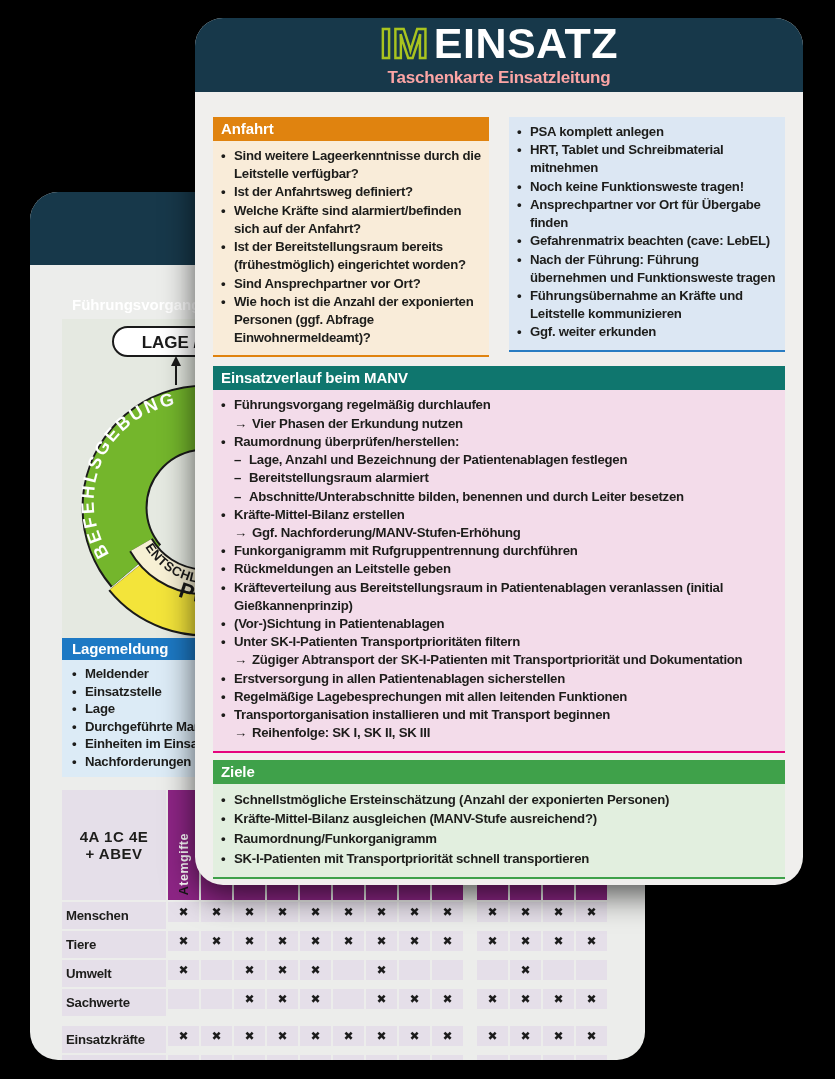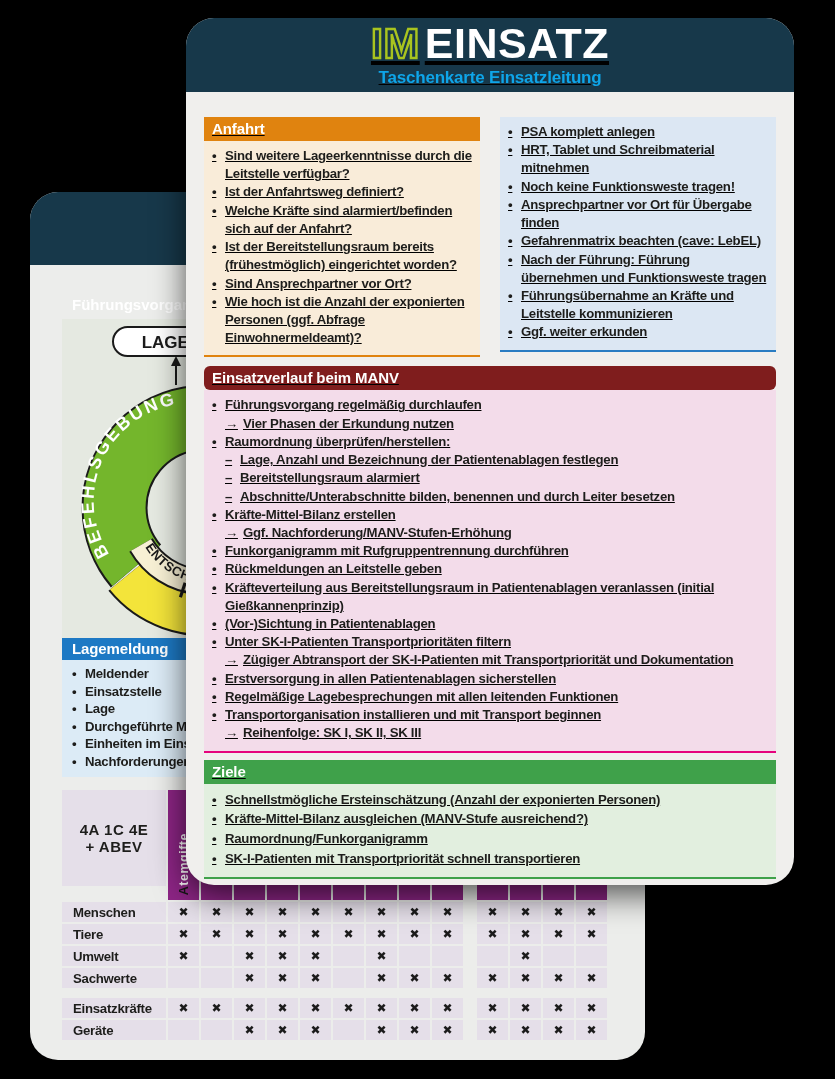--- a/index.html
+++ b/index.html
@@ -1,26 +1,26 @@
 <!DOCTYPE html>
 <html style="--teal: #17384a; --brandgreen: #a9c41f; --frontbg: #f0efed; --backbg: #ecedeb; --purple: #8d2585; --cellbg: #e5dfe9;"><head>
 <meta charset="utf-8">
 <style>
   html,body{margin:0;padding:0;width:835px;height:1079px;background:#000;overflow:hidden;
     font-family:"Liberation Sans","DejaVu Sans",sans-serif;}
   .stage{position:relative;width:835px;height:1079px;}
   .card{position:absolute;border-radius:28px;box-shadow:0 10px 32px rgba(0,0,0,.65);overflow:hidden;}
   .card-back{left:30px;top:192px;width:615px;height:868px;background:var(--backbg);z-index:1;}
-  .card-front{left:186px;top:18px;width:608px;height:867px;background:var(--frontbg);z-index:2;text-decoration:underline;}
+  .card-front{left:195px;top:18px;width:608px;height:867px;background:var(--frontbg);z-index:2;}
   .teal{background:var(--teal);}
   
   .fc-head{height:74px;display:flex;flex-direction:column;align-items:center;justify-content:center;}
   .brand{line-height:1;font-weight:bold;font-size:43px;letter-spacing:.5px;color:#fff;white-space:nowrap;}
   .brand .im{color:transparent;-webkit-text-stroke:2.4px var(--brandgreen);margin-right:5px;}
-  .fc-sub{color:#0ea5e9;font-weight:bold;font-size:17px;margin-top:3px;letter-spacing:-0.2px;}
+  .fc-sub{color:#fca5a5;font-weight:bold;font-size:17px;margin-top:3px;letter-spacing:-0.2px;}
   .fc-body{padding:25px 18px 0 18px;}
   .two-col{display:flex;gap:20px;margin-bottom:9px;}
   .two-col .sec{flex:1;min-width:0;}
   .sec-h{color:#fff;font-weight:bold;font-size:15px;padding:3px 8px 4px 8px;letter-spacing:-0.1px;}
   .sec-body{padding:6px 8px 8px 8px;border-bottom:2.5px solid #000;}
   ul.blist{list-style:none;margin:0;padding:0;}
   ul.blist li{display:flex;font-size:13.2px;font-weight:bold;color:#1d1d1b;line-height:1.38;letter-spacing:-0.25px;}
   ul.blist .mk{flex:0 0 13px;}
   ul.blist li.sub{padding-left:13px;}
   ul.blist li.sub .mk{flex:0 0 18px;}
@@ -35,27 +35,27 @@
   .fv-svg{position:absolute;left:0;top:127px;pointer-events:none;}
   .lm-box{position:absolute;left:32px;top:446px;width:345px;}
   .lm-h{color:#fff;font-weight:bold;font-size:15px;padding:2px 10px 3px 10px;}
   .lm-body{padding:5px 0 7px 10px;}
   .lm-body ul.blist li{white-space:nowrap;line-height:1.33;}
   
   .matrix{position:absolute;left:32px;top:598px;}
   .m-row{display:flex;margin-bottom:2px;}
   .m-row.gap-after{margin-bottom:10px;}
   .m-label,.m-corner{flex:0 0 104px;margin-right:2px;background:var(--cellbg);}
-  .m-label{height:20px;font-size:13.2px;font-weight:bold;color:#1d1d1b;letter-spacing:-0.25px;
-    display:flex;align-items:center;padding-left:11px;box-sizing:border-box;}
+  .m-label{height:27px;font-size:13.2px;font-weight:bold;color:#1d1d1b;letter-spacing:-0.25px;
+    display:flex;align-items:center;padding-left:4px;box-sizing:border-box;}
   .m-cell{flex:0 0 31px;height:20px;margin-right:2px;background:var(--cellbg);
     display:flex;align-items:center;justify-content:center;}
   .m-cell .x{font-size:12px;font-weight:bold;color:#1b1b1b;}
   .m-cell.gend,.m-colh.gend{margin-right:14px;}
-  .m-head .m-corner{height:96px;display:flex;flex-direction:column;align-items:center;justify-content:center;
+  .m-head .m-corner{height:110px;display:flex;flex-direction:column;align-items:center;justify-content:center;
     font-size:15px;font-weight:bold;color:#1d1d1b;letter-spacing:.5px;}
   .m-colh{flex:0 0 31px;height:110px;margin-right:2px;background:var(--purple);
     display:flex;align-items:flex-end;justify-content:center;}
   .vl{writing-mode:vertical-rl;transform:rotate(180deg);color:#fff;font-weight:bold;font-size:12.5px;
     letter-spacing:.5px;padding-top:5px;}
   .vl .fl{color:#161616;}
   text{font-family:"Liberation Sans","DejaVu Sans",sans-serif;}
 </style>
 </head>
 <body style="background: rgb(0, 0, 0);">
@@ -459,21 +459,21 @@
                 <li class="b">
                   <span class="mk">•</span>
                   <span class="tx">Ggf. weiter erkunden</span>
                 </li>
               </ul>
           </div>
         </div>
       </div>
 
       <div class="sec full">
-        <div class="sec-h" style="background: #7f1d1d; border-radius: 6px;">Einsatzverlauf beim MANV</div>
+        <div class="sec-h" style="background: #0f766e;">Einsatzverlauf beim MANV</div>
         <div class="sec-body" style="background: rgb(243, 220, 234); border-bottom-color: rgb(229, 4, 125);">
           <ul class="blist">
               <li class="b">
                 <span class="mk">•</span>
                 <span class="tx">Führungsvorgang regelmäßig durchlaufen</span>
               </li>
               <li class="sub arrow">
                 <span class="mk">→</span>
                 <span class="tx">Vier Phasen der Erkundung nutzen</span>
               </li>

